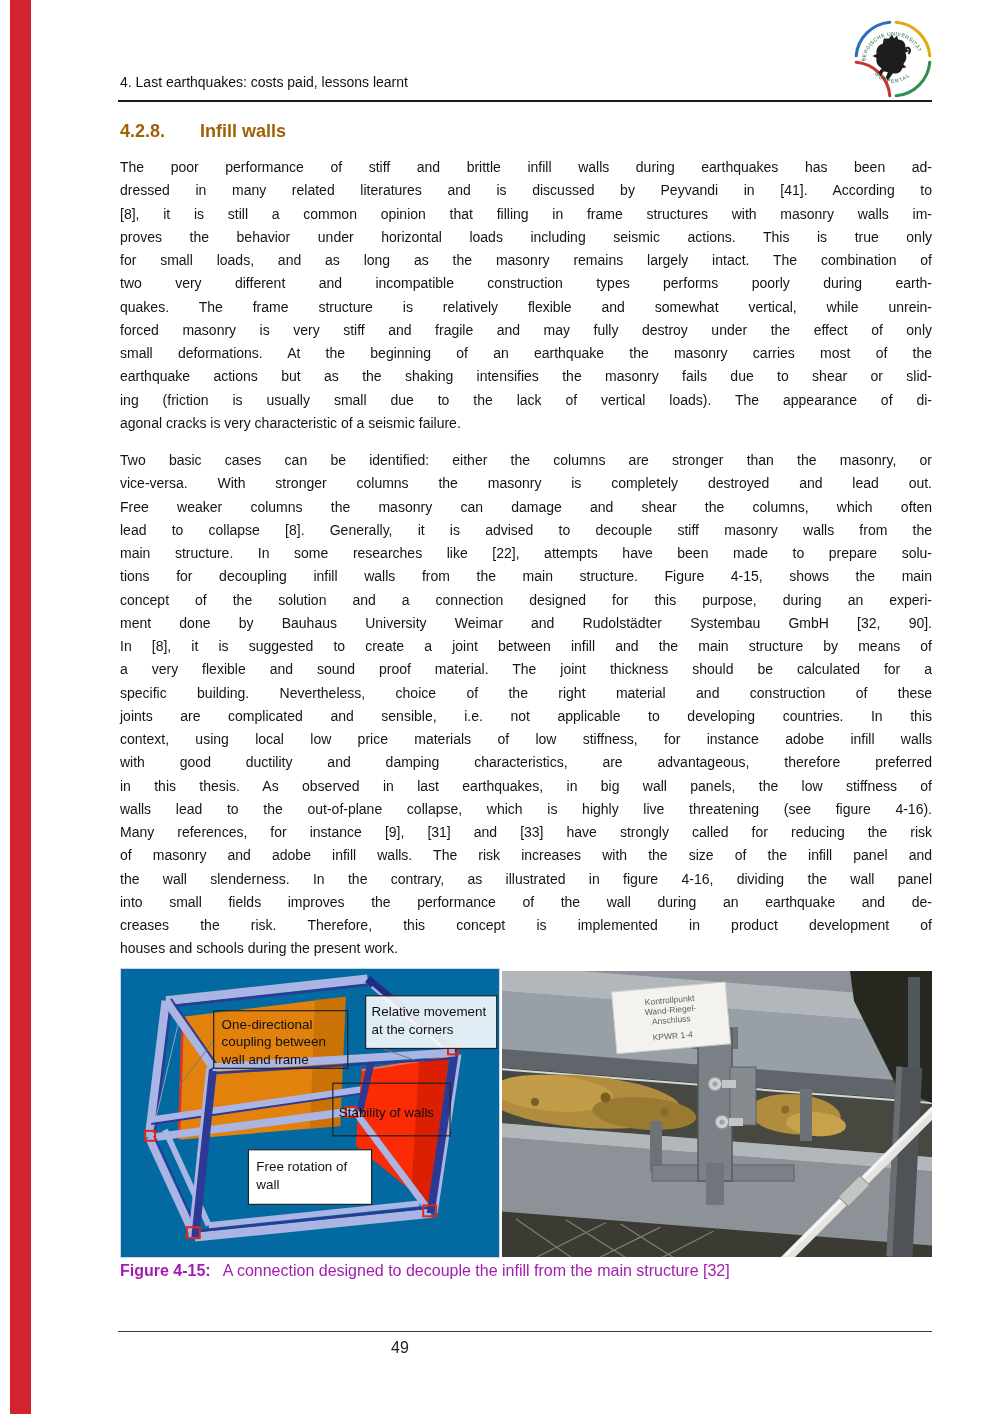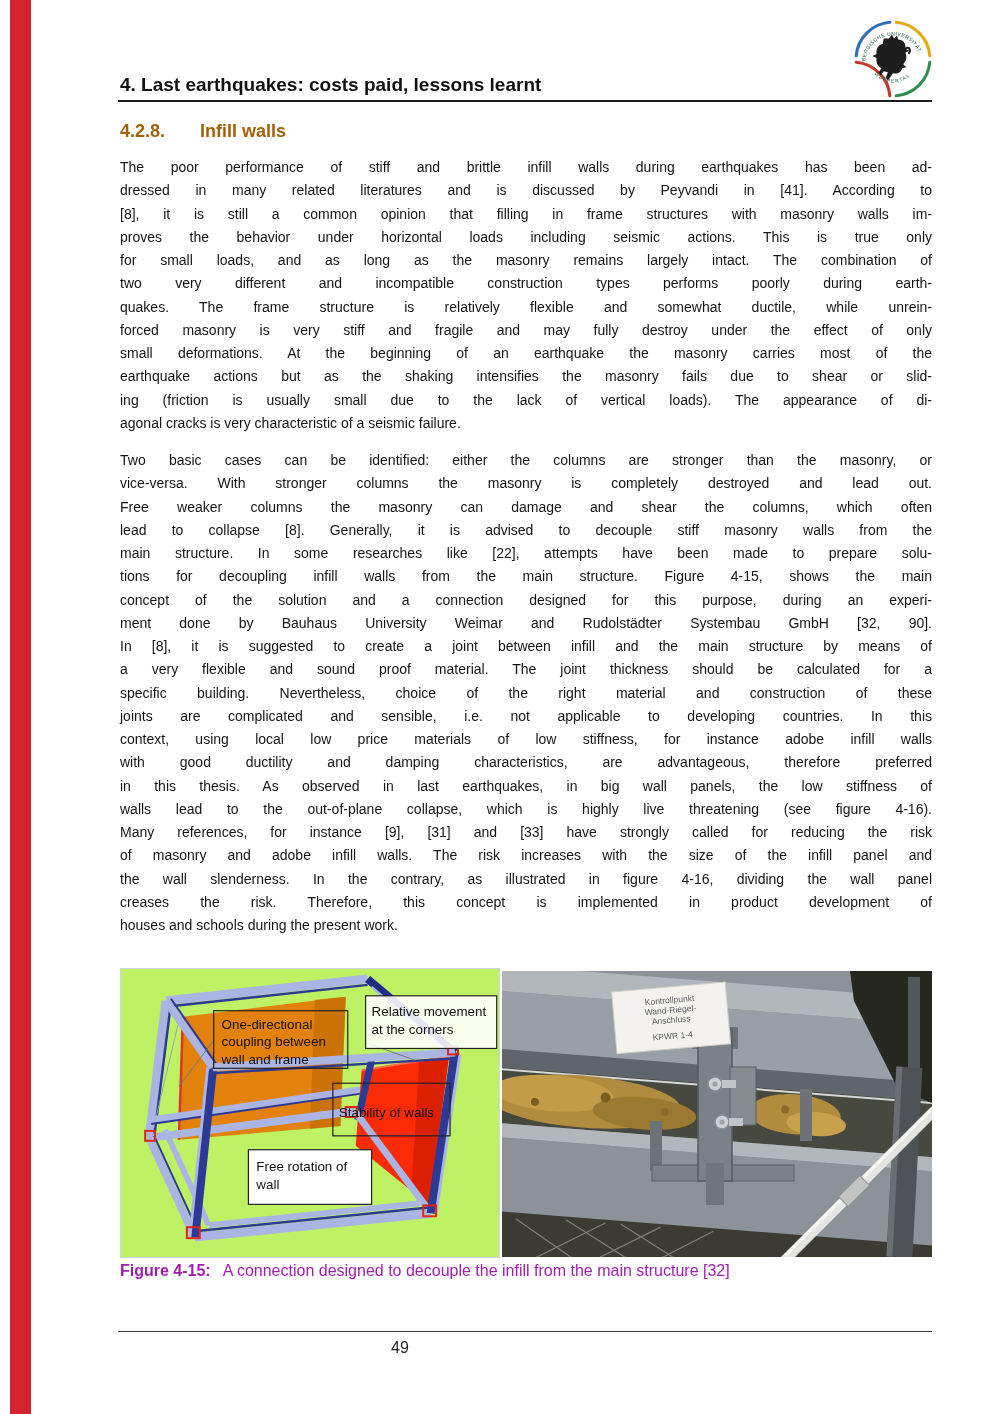--- a/index.html
+++ b/index.html
@@ -1,32 +1,32 @@
 <!DOCTYPE html>
 <html><head>
 <meta charset="utf-8">
 <style>
   html,body{margin:0;padding:0;}
   body{
     width:1000px;height:1414px;position:relative;background:#ffffff;
     font-family:"Liberation Sans", sans-serif;color:#141414;overflow:hidden;
   }
   .accent-bar{position:absolute;left:10px;top:0;width:21px;height:1414px;background:#d2232e;}
-  .chapter-header{position:absolute;left:120px;top:74px;width:700px;font-size:19px;font-weight:bold;color:#111;}
+  .chapter-header{position:absolute;left:120px;top:74px;width:700px;font-size:14px;font-weight:normal;color:#111;}
   .header-rule{position:absolute;left:118px;top:100px;width:814px;border-top:2px solid #1c1c1c;}
   .logo{position:absolute;left:852px;top:18px;width:82px;height:82px;}
   .section-heading{position:absolute;left:120px;top:121px;font-size:18px;font-weight:bold;color:#a16207;}
   .section-heading .sec-num{display:inline-block;width:80px;}
   .para{position:absolute;left:120px;width:812px;font-size:14px;line-height:23.25px;color:#141414;}
   .para1{top:156px;}
   .para2{top:449px;}
   .tline{text-align:justify;text-align-last:justify;white-space:nowrap;overflow:visible;}
   .tline-last{text-align-last:left;}
   .figure-row{position:absolute;left:120px;top:968px;width:812px;height:290px;display:flex;}
-  .diagram-wrap{width:380px;height:290px;background:#bef264;border:1px solid #ccd4e6;box-sizing:border-box;}
+  .diagram-wrap{width:380px;height:290px;background:#0369a1;border:1px solid #ccd4e6;box-sizing:border-box;}
   .photo-wrap{width:430px;height:286px;margin-left:2px;margin-top:3px;}
   .fig-caption{position:absolute;left:120px;top:1262px;width:812px;font-size:16px;color:#a21caf;}
   .fig-caption b{margin-right:12px;}
   .footer-rule{position:absolute;left:118px;top:1331px;width:814px;border-top:1.5px solid #3a3a3a;}
   .page-number{position:absolute;left:0;top:1339px;width:800px;text-align:center;font-size:16px;color:#222;}
   svg text{font-family:"Liberation Sans", sans-serif;}
 </style>
 </head>
 <body>
 
@@ -61,21 +61,21 @@
   <span class="sec-num">4.2.8.</span><span>Infill walls</span>
 </div>
 
 <div class="para para1">
     <div class="tline">The poor performance of stiff and brittle infill walls during earthquakes has been ad-</div>
     <div class="tline">dressed in many related literatures and is discussed by Peyvandi in [41]. According to</div>
     <div class="tline">[8], it is still a common opinion that filling in frame structures with masonry walls im-</div>
     <div class="tline">proves the behavior under horizontal loads including seismic actions. This is true only</div>
     <div class="tline">for small loads, and as long as the masonry remains largely intact. The combination of</div>
     <div class="tline">two very different and incompatible construction types performs poorly during earth-</div>
-    <div class="tline">quakes. The frame structure is relatively flexible and somewhat ductile, while unrein-</div>
+    <div class="tline">quakes. The frame structure is relatively flexible and somewhat vertical, while unrein-</div>
     <div class="tline">forced masonry is very stiff and fragile and may fully destroy under the effect of only</div>
     <div class="tline">small deformations. At the beginning of an earthquake the masonry carries most of the</div>
     <div class="tline">earthquake actions but as the shaking intensifies the masonry fails due to shear or slid-</div>
     <div class="tline">ing (friction is usually small due to the lack of vertical loads). The appearance of di-</div>
     <div class="tline tline-last">agonal cracks is very characteristic of a seismic failure.</div>
   </div>
 <div class="para para2">
     <div class="tline">Two basic cases can be identified: either the columns are stronger than the masonry, or</div>
     <div class="tline">vice-versa. With stronger columns the masonry is completely destroyed and lead out.</div>
     <div class="tline">Free weaker columns the masonry can damage and shear the columns, which often</div>
@@ -88,20 +88,21 @@
     <div class="tline">a very flexible and sound proof material. The joint thickness should be calculated for a</div>
     <div class="tline">specific building. Nevertheless, choice of the right material and construction of these</div>
     <div class="tline">joints are complicated and sensible, i.e. not applicable to developing countries. In this</div>
     <div class="tline">context, using local low price materials of low stiffness, for instance adobe infill walls</div>
     <div class="tline">with good ductility and damping characteristics, are advantageous, therefore preferred</div>
     <div class="tline">in this thesis. As observed in last earthquakes, in big wall panels, the low stiffness of</div>
     <div class="tline">walls lead to the out-of-plane collapse, which is highly live threatening (see figure 4-16).</div>
     <div class="tline">Many references, for instance [9], [31] and [33] have strongly called for reducing the risk</div>
     <div class="tline">of masonry and adobe infill walls. The risk increases with the size of the infill panel and</div>
     <div class="tline">the wall slenderness. In the contrary, as illustrated in figure 4-16, dividing the wall panel</div>
+    <div class="tline">into small fields improves the performance of the wall during an earthquake and de-</div>
     <div class="tline">creases the risk. Therefore, this concept is implemented in product development of</div>
     <div class="tline tline-last">houses and schools during the present work.</div>
   </div>
 
 <div class="figure-row">
 
   <div class="diagram-wrap">
     <svg viewBox="0 0 380 290" width="378" height="288">
 
       <g>

